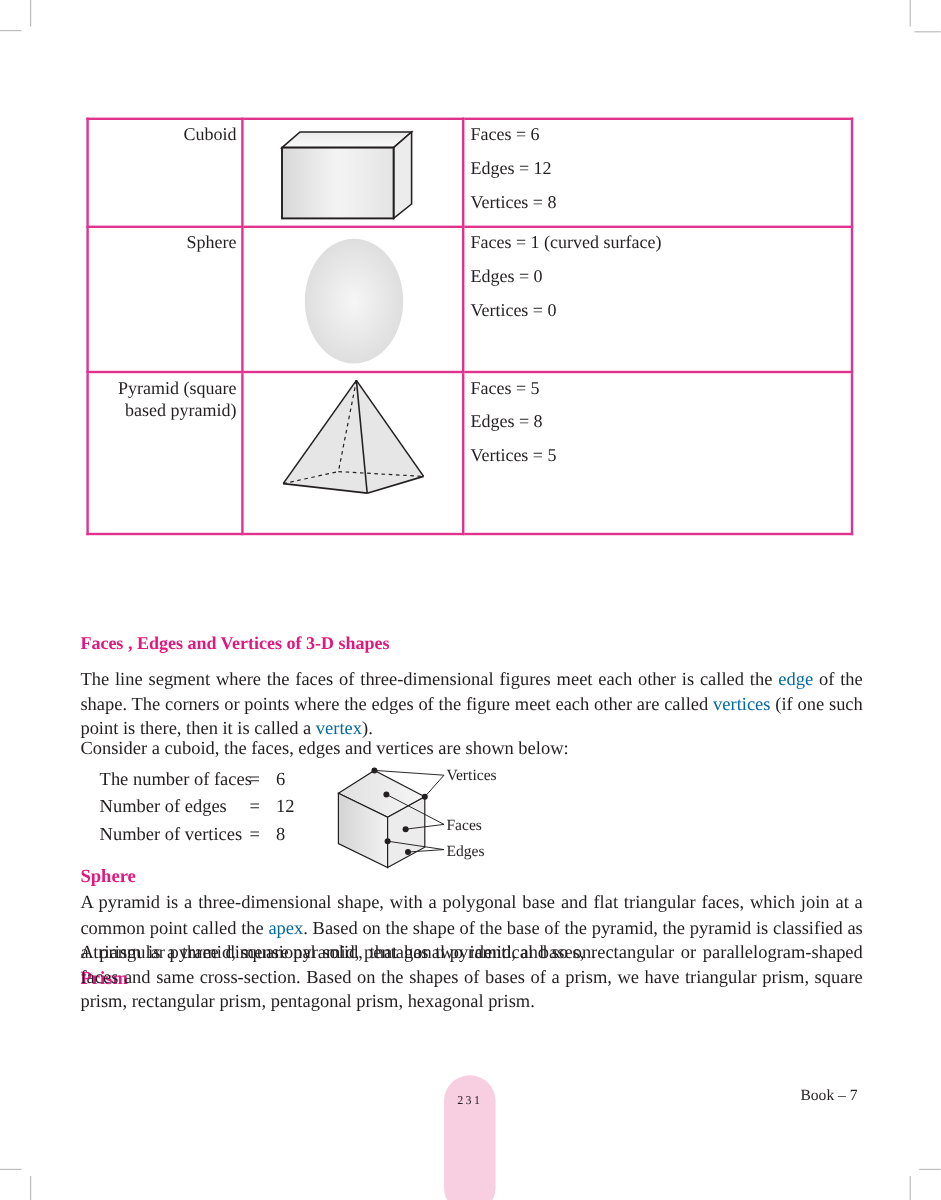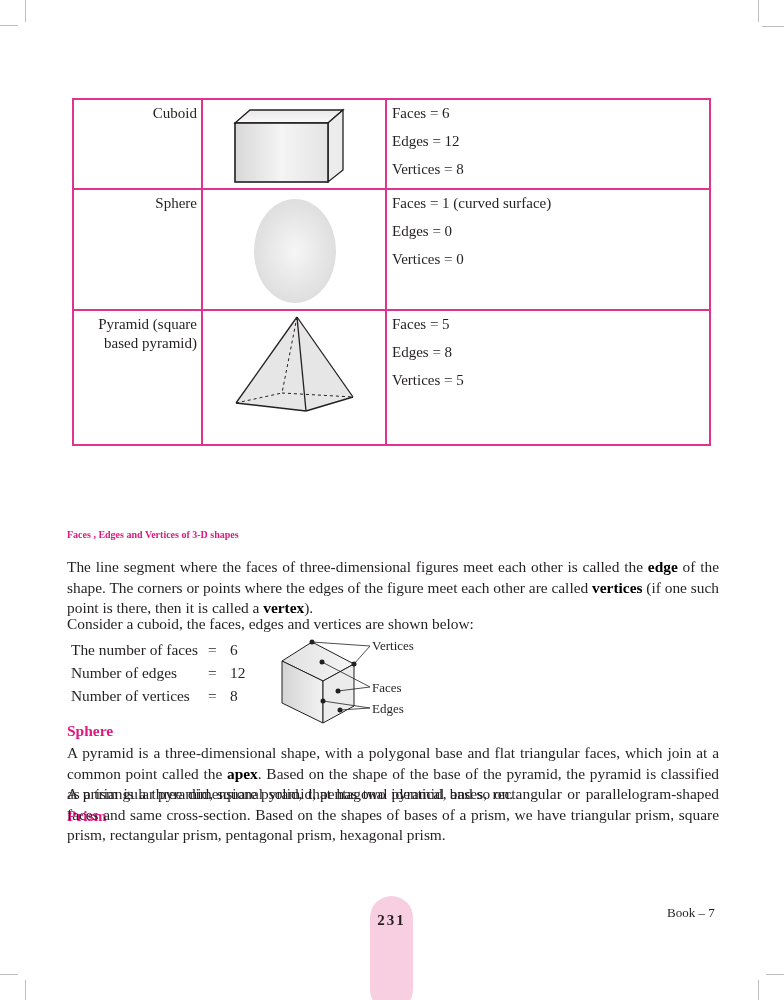--- a/index.html
+++ b/index.html
@@ -16,36 +16,36 @@
   }
   table.shapes td { border: 2px solid #e0338e; vertical-align: top; padding: 0; }
   td.name { width: 118px; padding: 4px 4px 0 5px !important; line-height: 19px; text-align: right; }
   td.fig { width: 182px; position: relative; }
   td.props { padding: 4px 0 0 5px !important; }
   td.props div { height: 28px; line-height: 19px; }
   tr.r1 { height: 88px; } tr.r2 { height: 121px; } tr.r3 { height: 135px; } tr.r4 { height: 88px; }
   td.fig svg { position: absolute; left: 0; top: 0; }
 
   .heading { position: absolute; left: 67px; color: #e0187f; font-weight: bold;
-    font-family: "Liberation Serif", serif; font-size: 10px; }
+    font-family: "Liberation Serif", serif; font-size: 15px; }
   .para { position: absolute; left: 67px; width: 652px; font-family: "Liberation Serif", serif;
     font-size: 15.4px; line-height: 20.5px; text-align: justify; }
-  .hl { color: #000000; font-weight: bold; }
+  .hl { color: #0369a1; font-weight: normal; }
 
   .stats { position: absolute; left: 67px; top: 641px; font-family: "Liberation Serif", serif; font-size: 15.4px; }
   .stats .row { height: 23px; position: relative; }
-  .stats .lbl { position: absolute; left: 4px; white-space: nowrap; font-family: Liberation Serif, serif; }
+  .stats .lbl { position: absolute; left: 16px; white-space: nowrap; font-family: Liberation Serif, serif; }
   .stats .eq { position: absolute; left: 141px; }
   .stats .val { position: absolute; left: 163px; }
 
   .callout { position: absolute; font-family: "Liberation Serif", serif; font-size: 13px; }
 
   .page-pill { position: absolute; left: 370px; top: 896px; width: 43px; height: 115px;
     background: #f8cfe1; border-radius: 22px; text-align: center; }
-  .page-num { font-family: "Liberation Serif", serif; font-weight: bold; font-size: 15px;
+  .page-num { font-family: "Liberation Serif", serif; font-weight: normal; font-size: 10px;
     letter-spacing: 2px; padding-top: 16px; display: block; }
   .book { position: absolute; left: 667px; top: 905px; font-family: "Liberation Serif", serif; font-size: 13px; text-align: right; }
 </style>
 </head>
 <body>
 
 <div class="crop" style="left:25px;top:0;width:1px;height:22px;"></div>
 <div class="crop" style="left:0;top:25px;width:18px;height:1px;"></div>
 <div class="crop" style="left:758px;top:0;width:1px;height:22px;"></div>
 <div class="crop" style="left:762px;top:26px;width:22px;height:1px;"></div>

